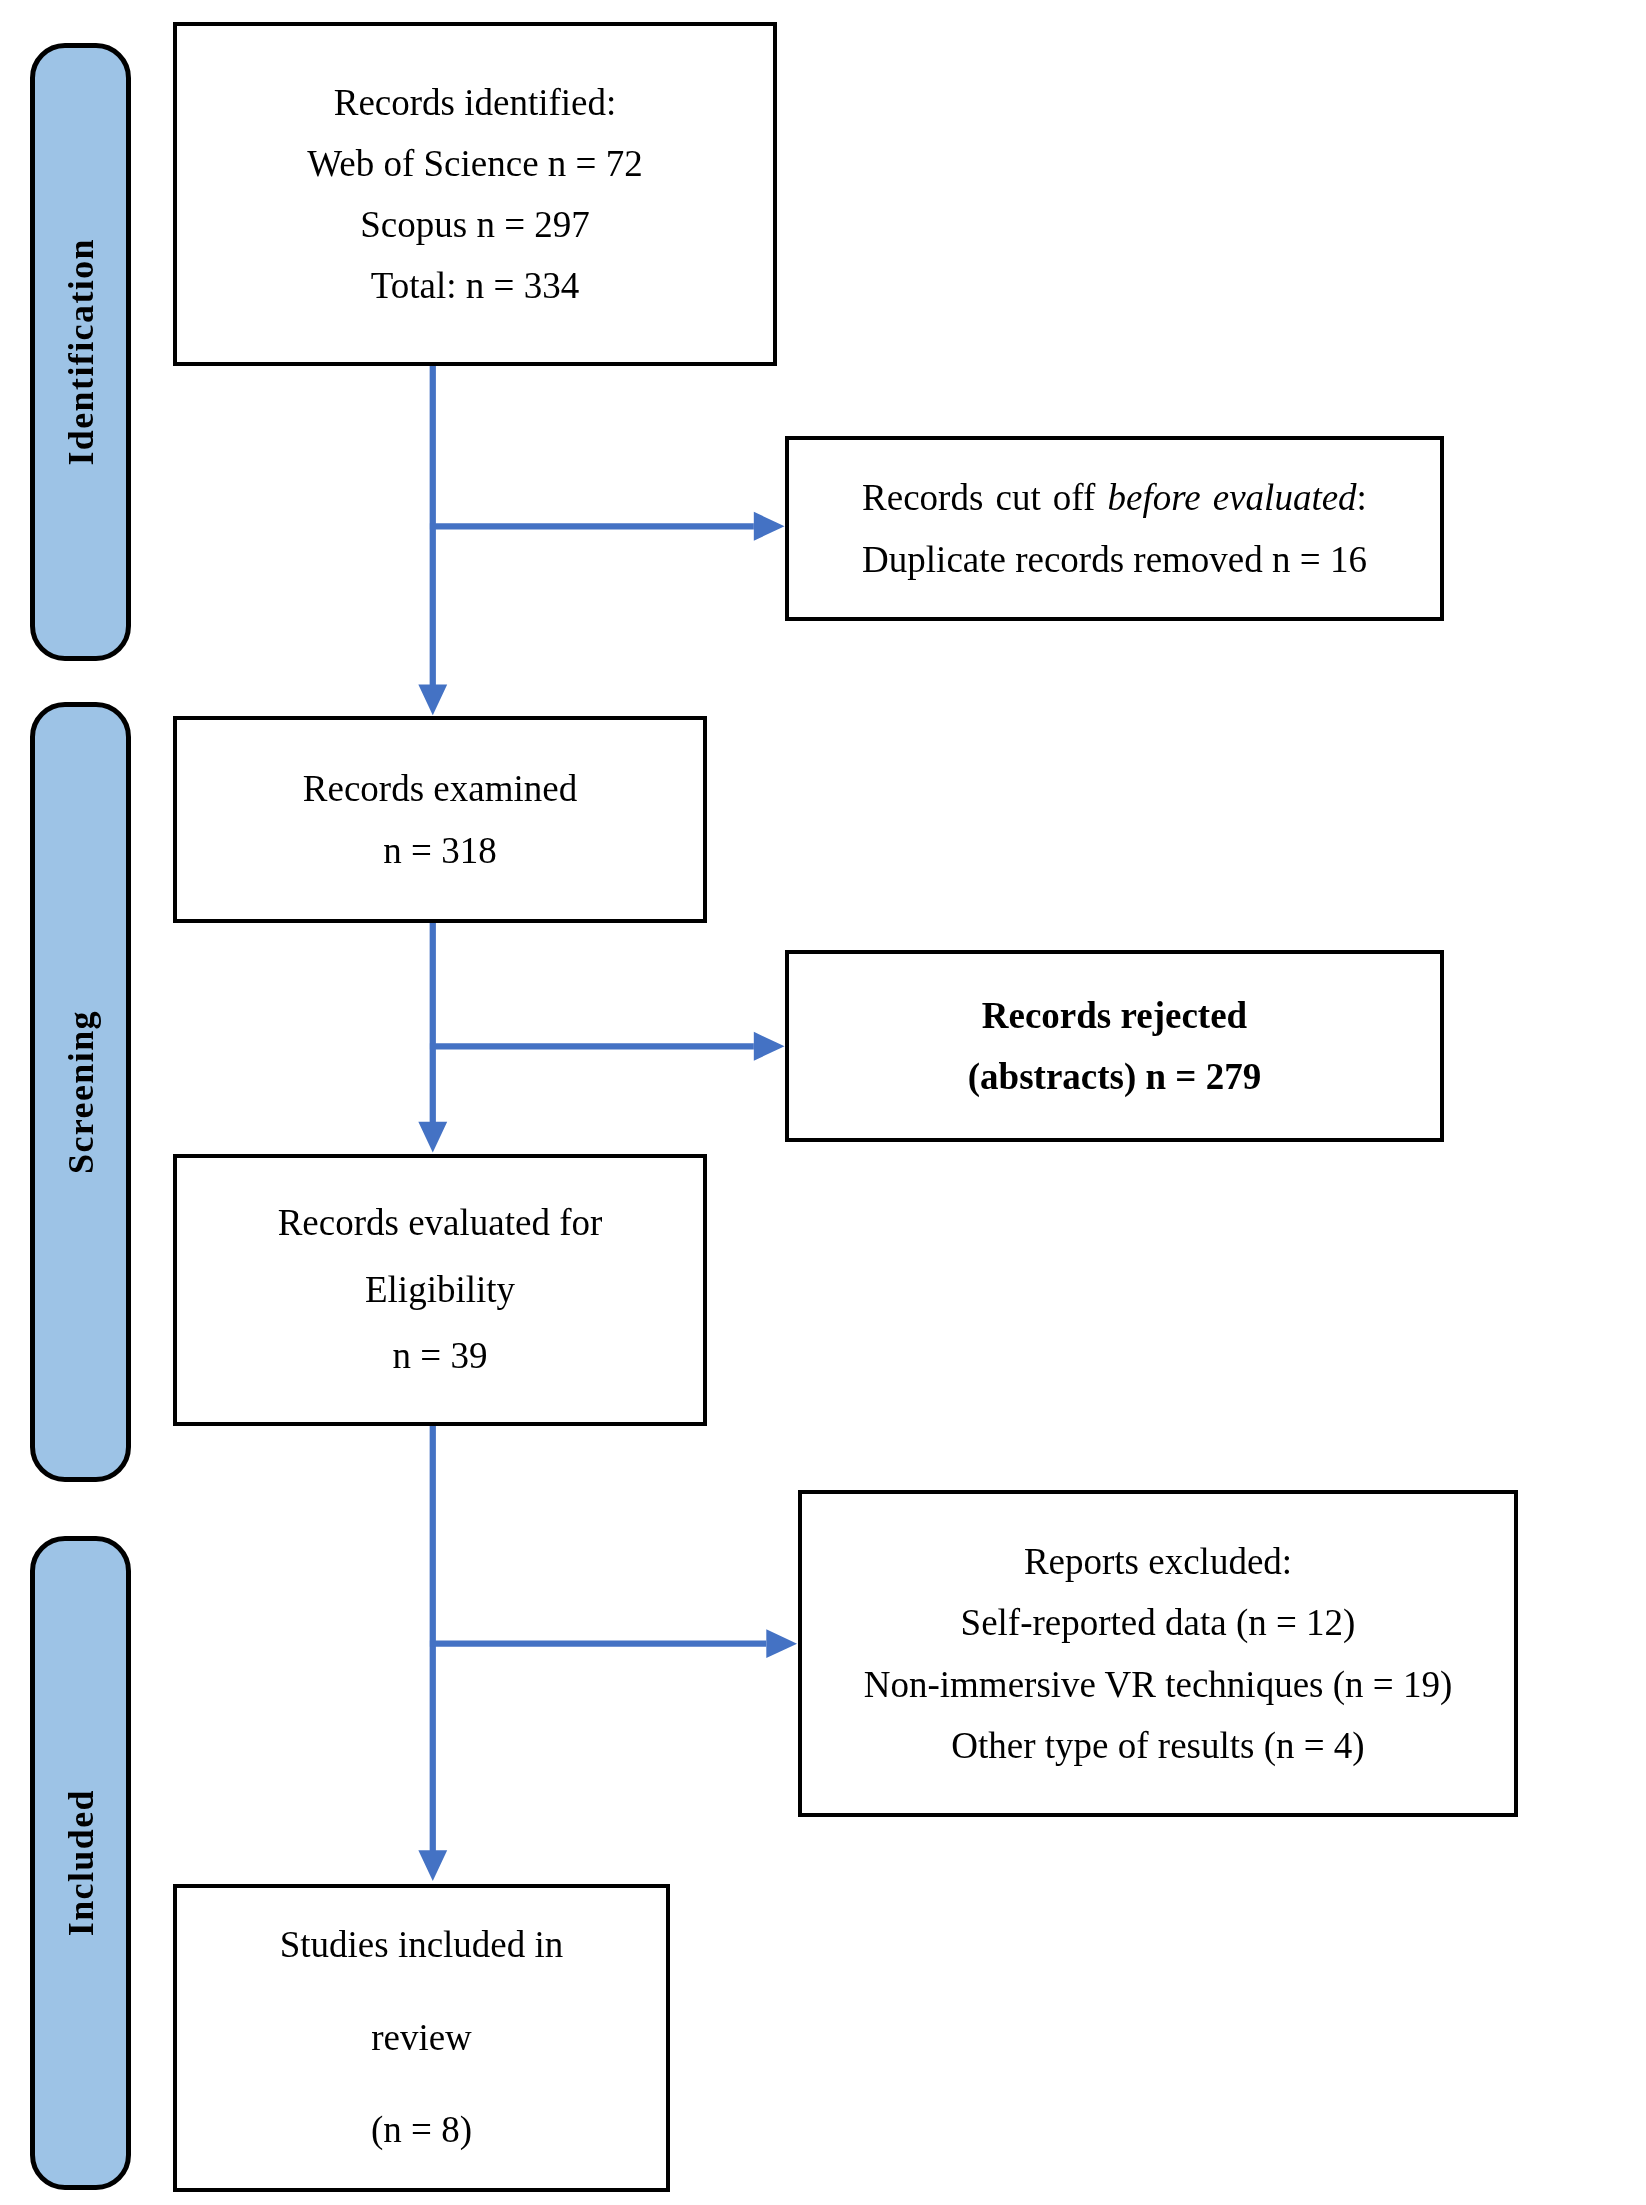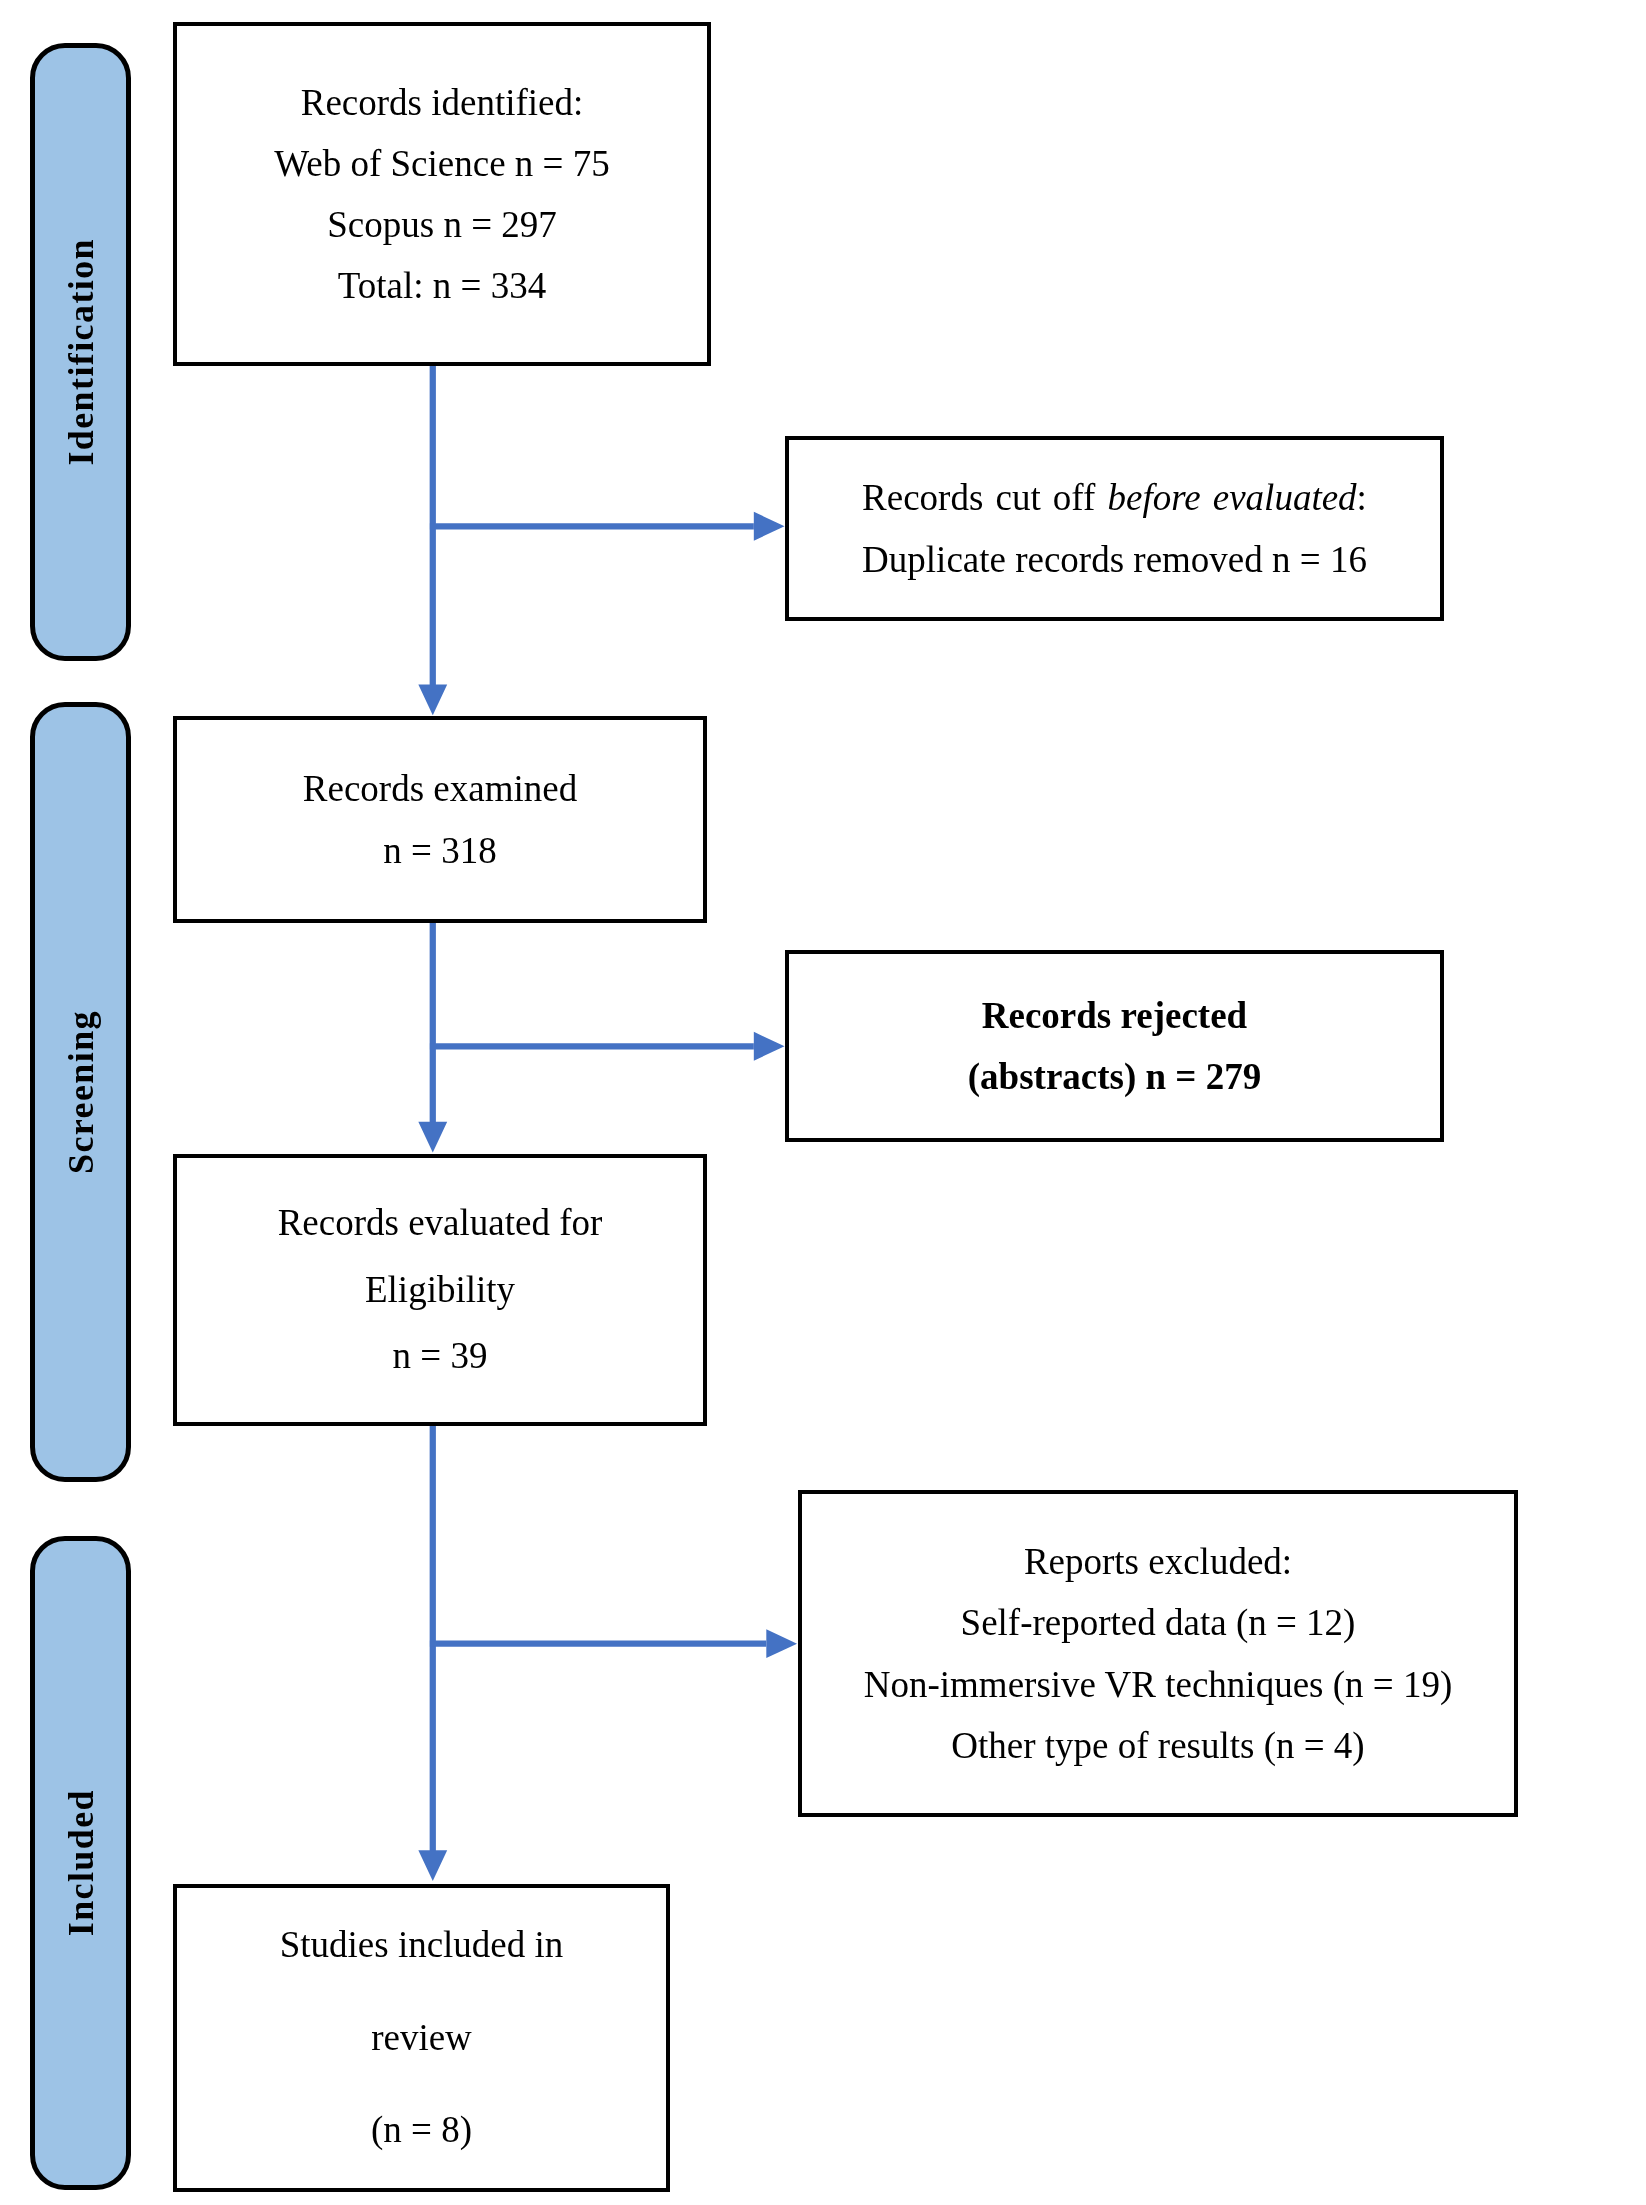--- a/index.html
+++ b/index.html
@@ -56,21 +56,21 @@
     font-size: 37px;
     padding: 0 9.6px;
     overflow: hidden;
   }
   .fbox .line { line-height: 1.65; white-space: nowrap; }
   .fbox.spacious .line { line-height: 1.8; }
   .fbox.sparse .line   { line-height: 2.5; }
   .italic { font-style: italic; }
   .justified { word-spacing: 2.9px; }
 
-  #box-records-identified { left: 173px;  top: 21.6px;   width: 538px; height: 344px; }
+  #box-records-identified { left: 173px;  top: 21.6px;   width: 604px; height: 344px; }
   #box-records-cut-off    { left: 785px; top: 436px;  width: 659px; height: 185px; }
   #box-records-examined   { left: 173px;  top: 716px; width: 534px; height: 207px; }
   #box-records-rejected   { left: 785px; top: 950px; width: 659px; height: 192px; font-weight: bold; }
   #box-records-evaluated  { left: 173px;  top: 1154px; width: 534px; height: 272px; }
   #box-reports-excluded   { left: 798px; top: 1490px; width: 720px; height: 327px; }
   #box-studies-included   { left: 173px;  top: 1884px; width: 497px; height: 308px; }
 
   
   svg.connectors {
     position: absolute;
@@ -112,21 +112,21 @@
 
     <line x1="900" y1="2895" x2="900" y2="3852" stroke="#4472C4"></line>
     <polygon points="870,3850 930,3850 900,3914" fill="#4472C4"></polygon>
 
     <line x1="894" y1="3420" x2="1594" y2="3420" stroke="#4472C4"></line>
     <polygon points="1594,3390 1594,3450 1658,3420" fill="#4472C4"></polygon>
   </svg>
 
   <div class="fbox" id="box-records-identified">
     <div class="line">Records identified:</div>
-    <div class="line">Web of Science n = 75</div>
+    <div class="line">Web of Science n = 72</div>
     <div class="line">Scopus n = 297</div>
     <div class="line">Total: n = 334</div>
   </div>
 
   <div class="fbox" id="box-records-cut-off">
     <div class="line justified">
       <span>Records cut off </span><span class="italic">before evaluated</span><span>:</span>
     </div>
     <div class="line">Duplicate records removed n = 16</div>
   </div>

